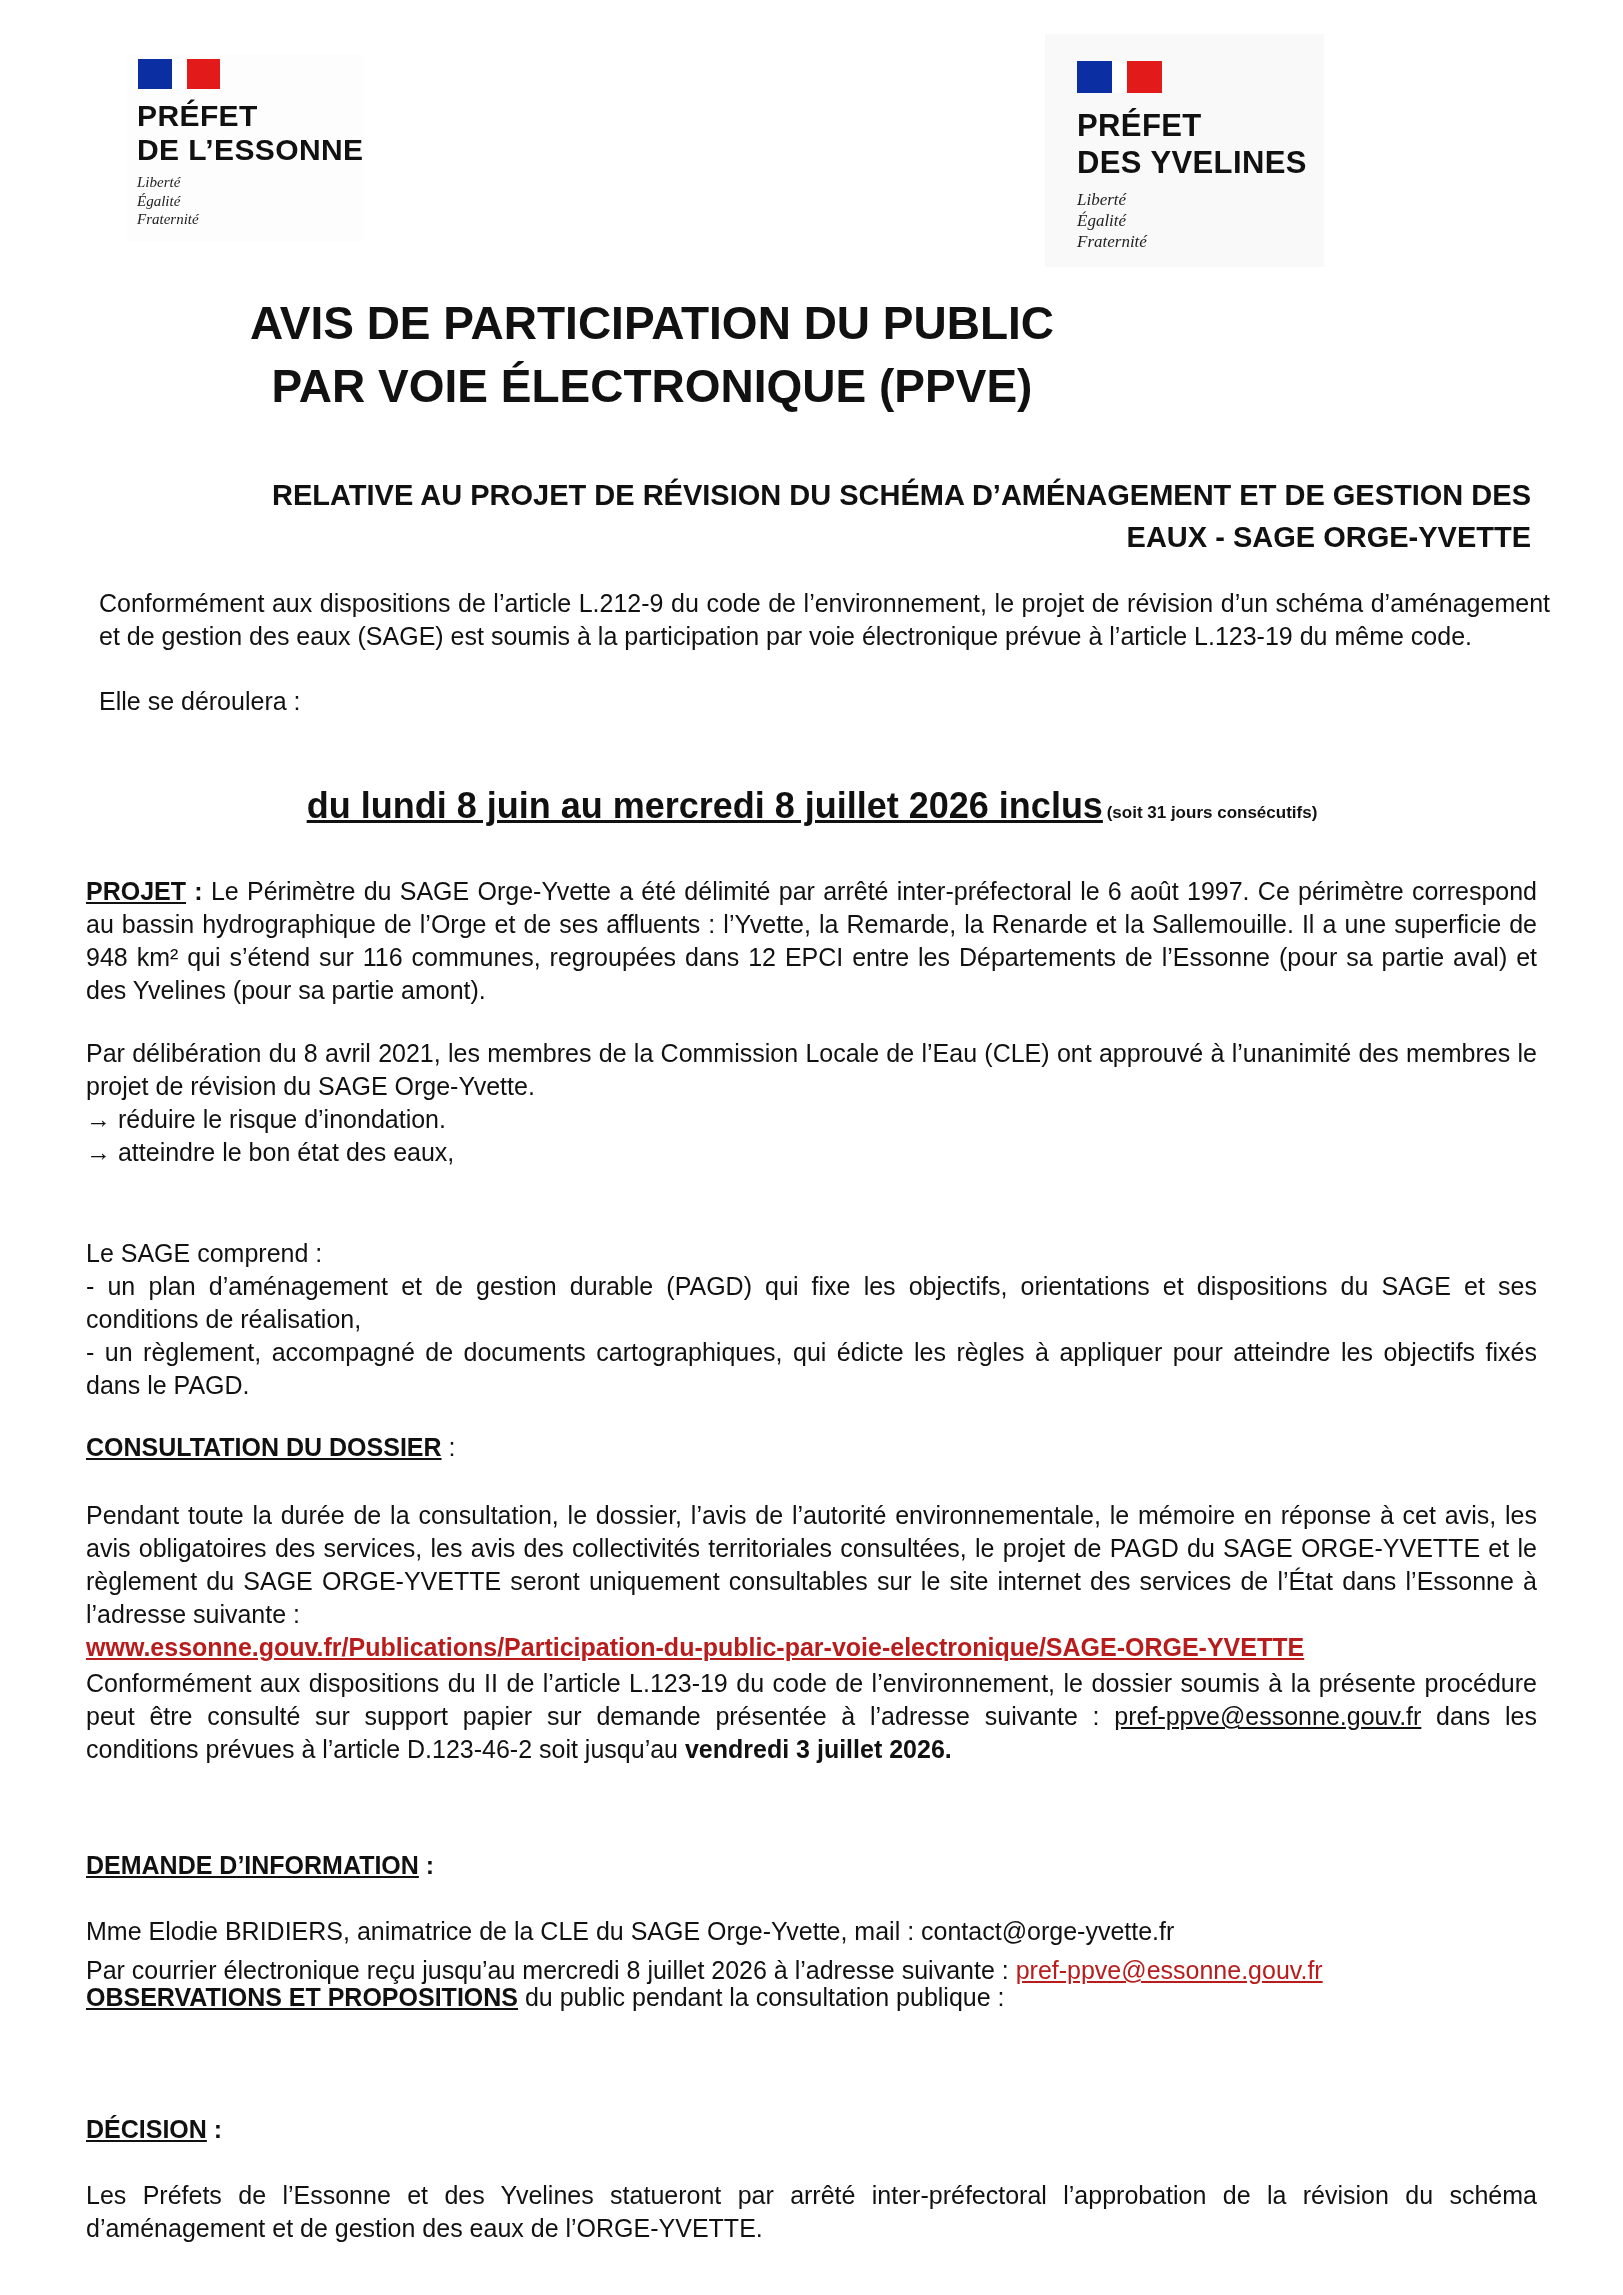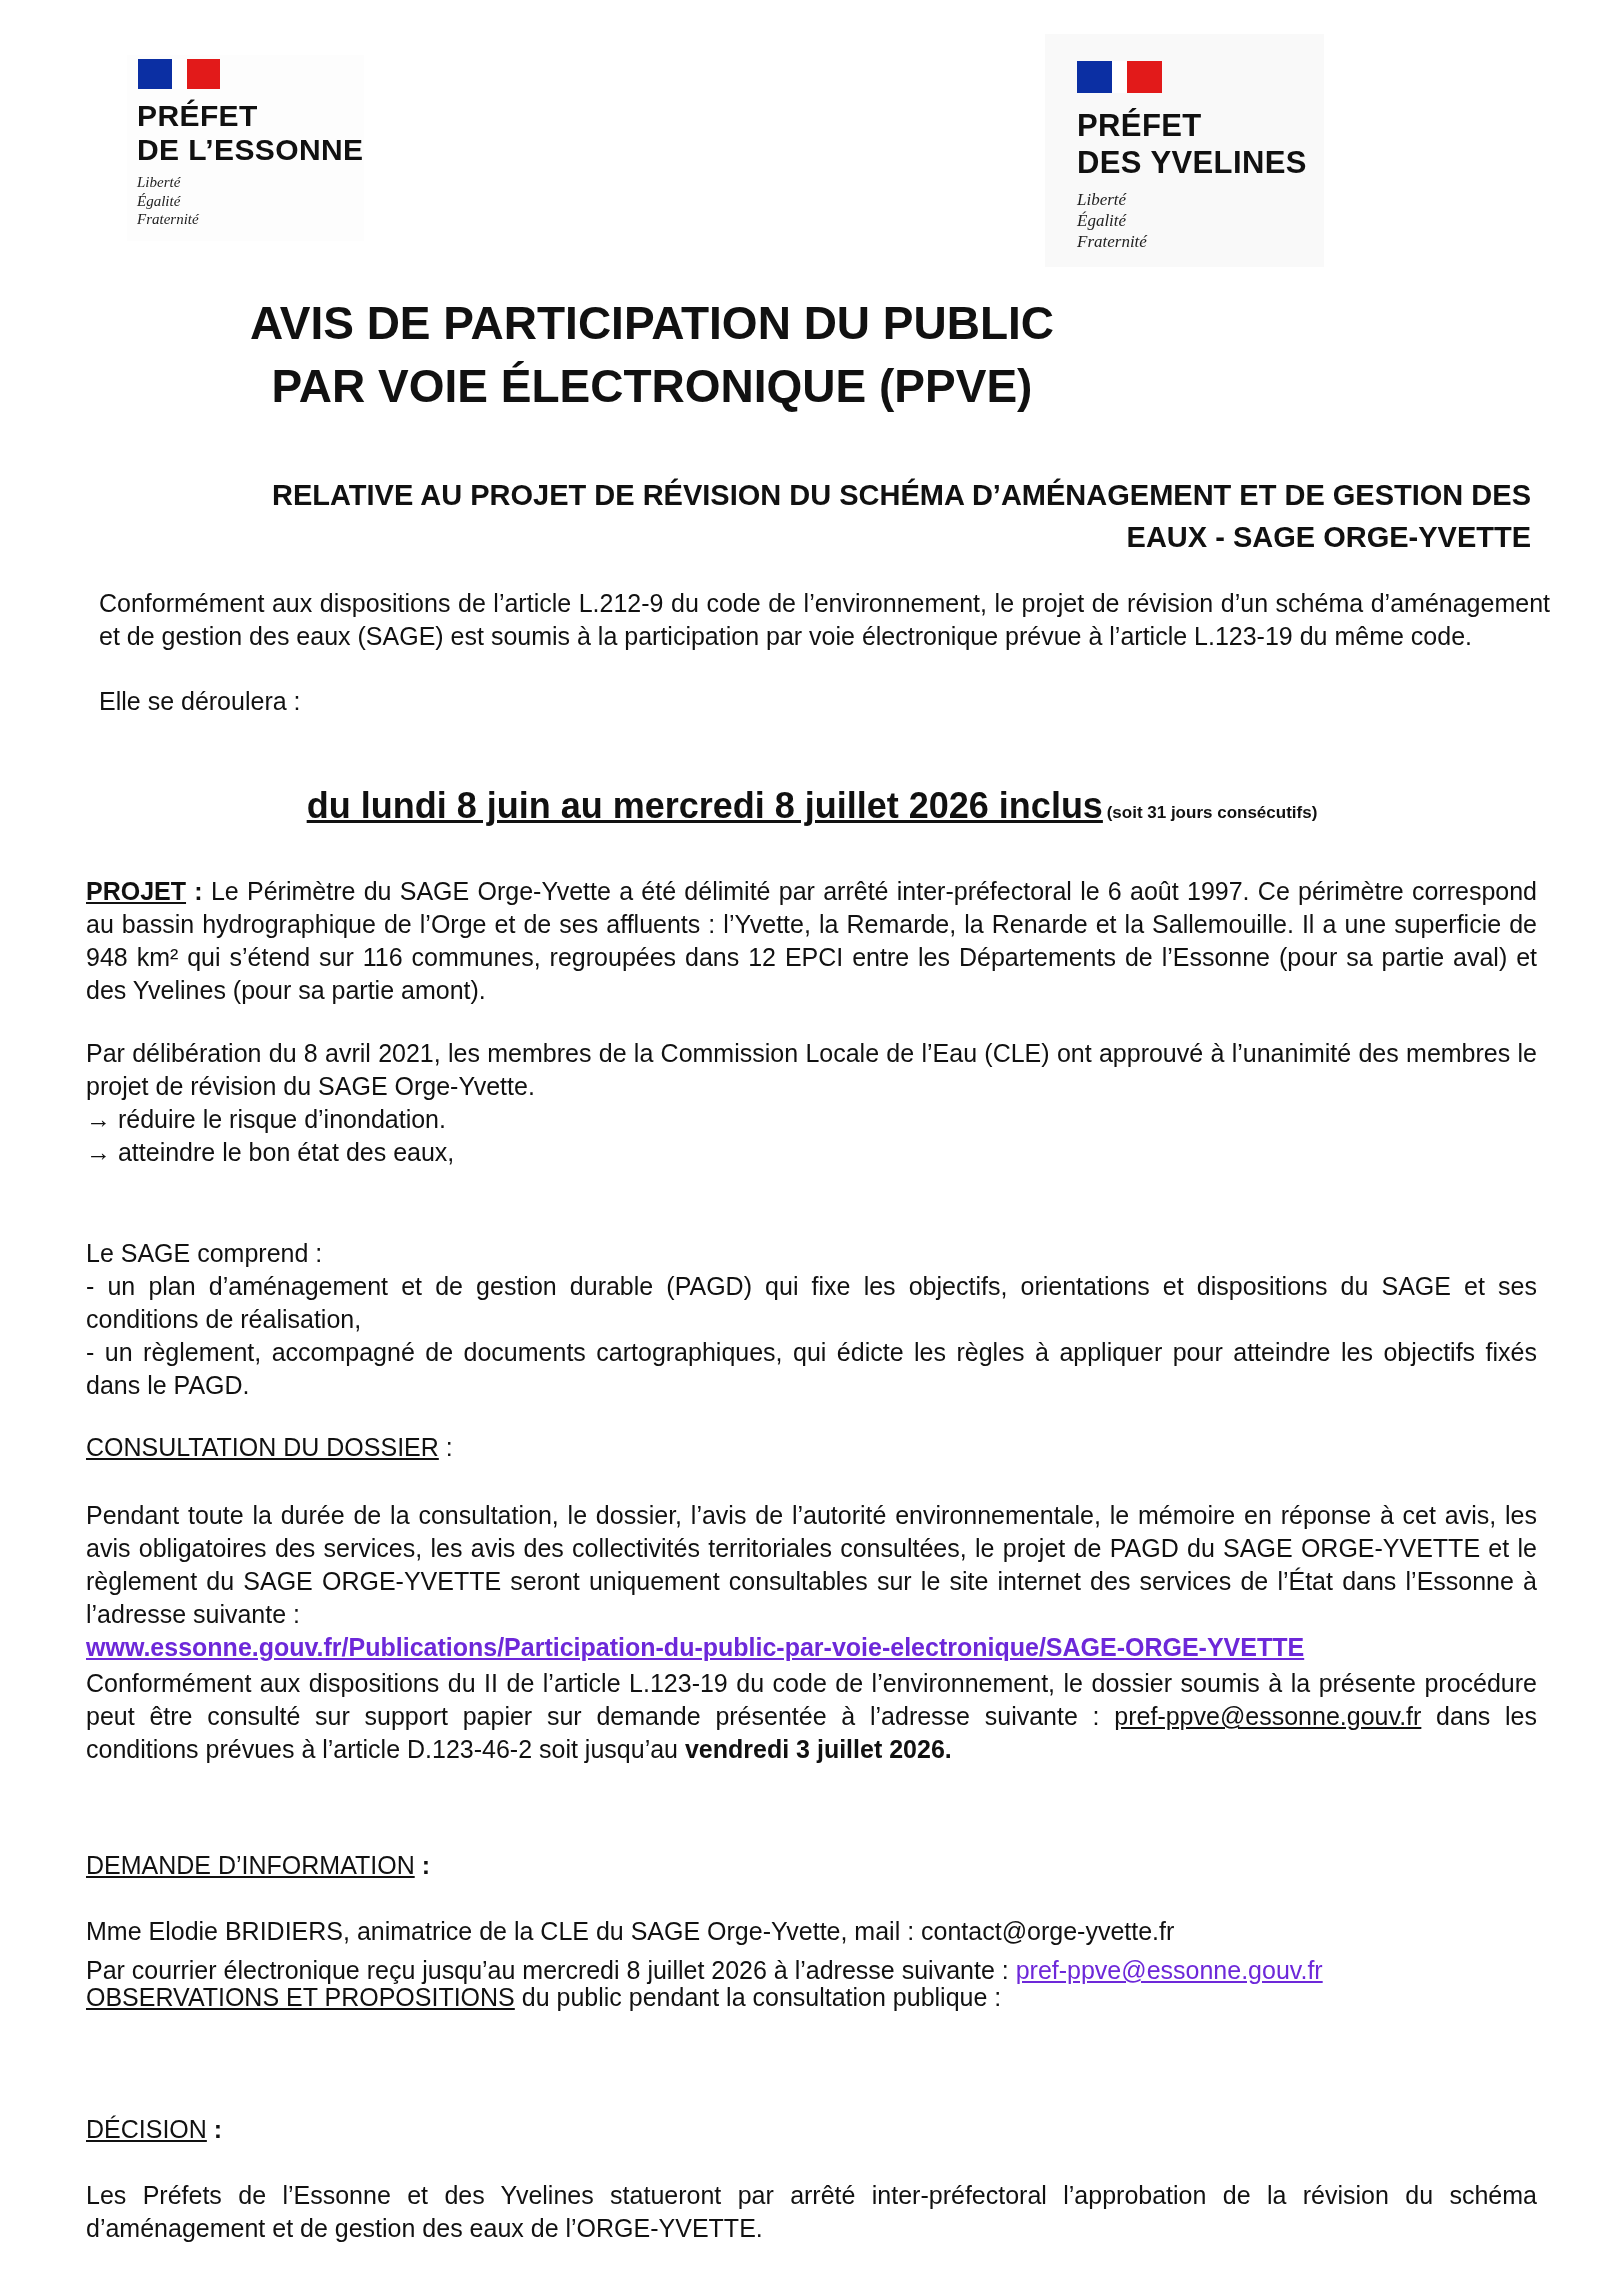--- a/index.html
+++ b/index.html
@@ -43,24 +43,24 @@
   }
   .body-text p { margin: 0; }
   .dates {
     position: absolute; left: 0; width: 1624px; text-align: center; top: 785px;
     font-weight: bold;
   }
   .dates .main { font-size: 36px; text-decoration: underline; text-decoration-thickness: 3.4px; }
   .dates .extra { font-size: 17px; }
   .ul { text-decoration: underline; }
   .bold { font-weight: bold; }
-  a.link { color: #6d28d9; text-decoration: underline; }
+  a.link { color: #b91c1c; text-decoration: underline; }
   a.plain { color: #111; text-decoration: underline; }
   .heading { position: absolute; left: 86px; font-size: 25px; line-height: 33px; }
-  .heading .h { font-weight: normal; text-decoration: underline; }
+  .heading .h { font-weight: bold; text-decoration: underline; }
 </style>
 </head>
 <body>
 
 <div class="logo logo-left">
   <div class="flag">
       <div class="blue"></div>
       <div class="white"></div>
       <div class="red"></div>
     </div>

